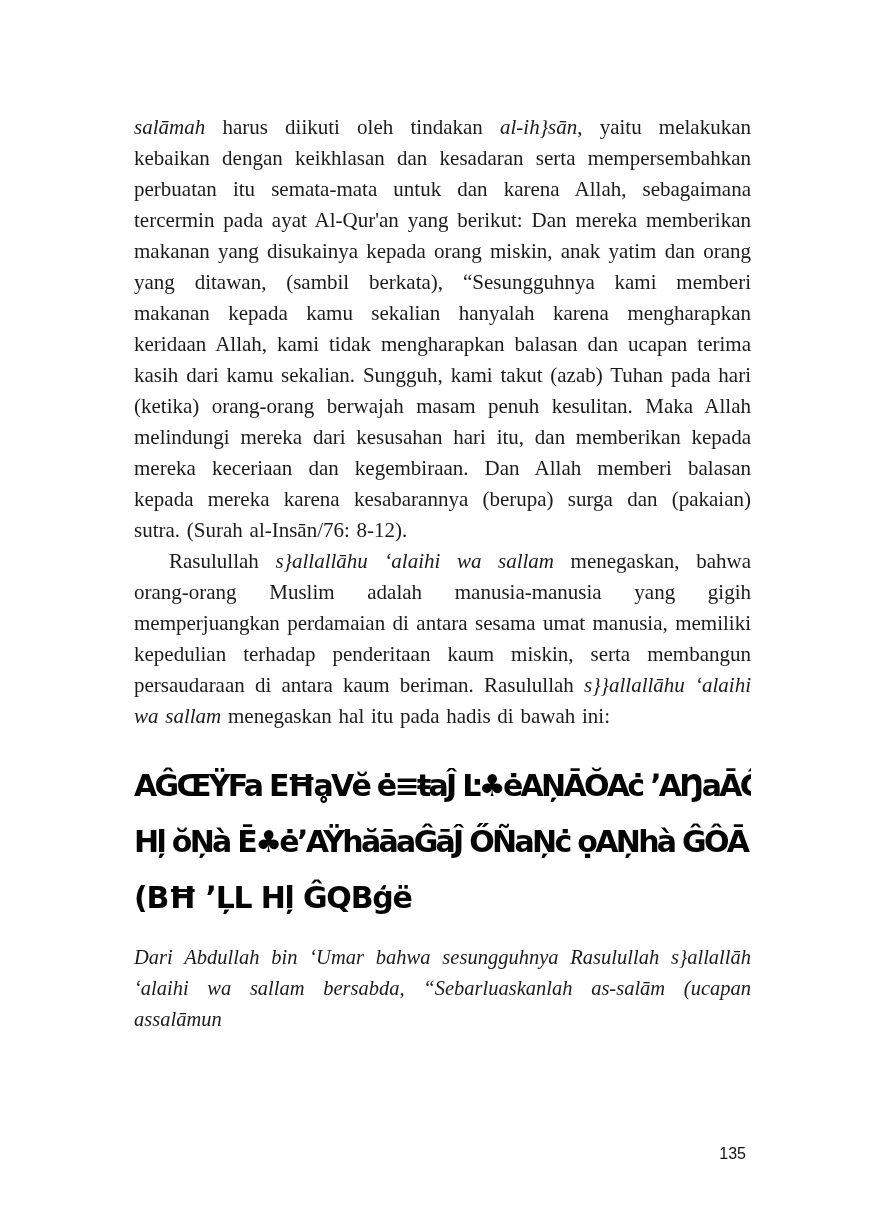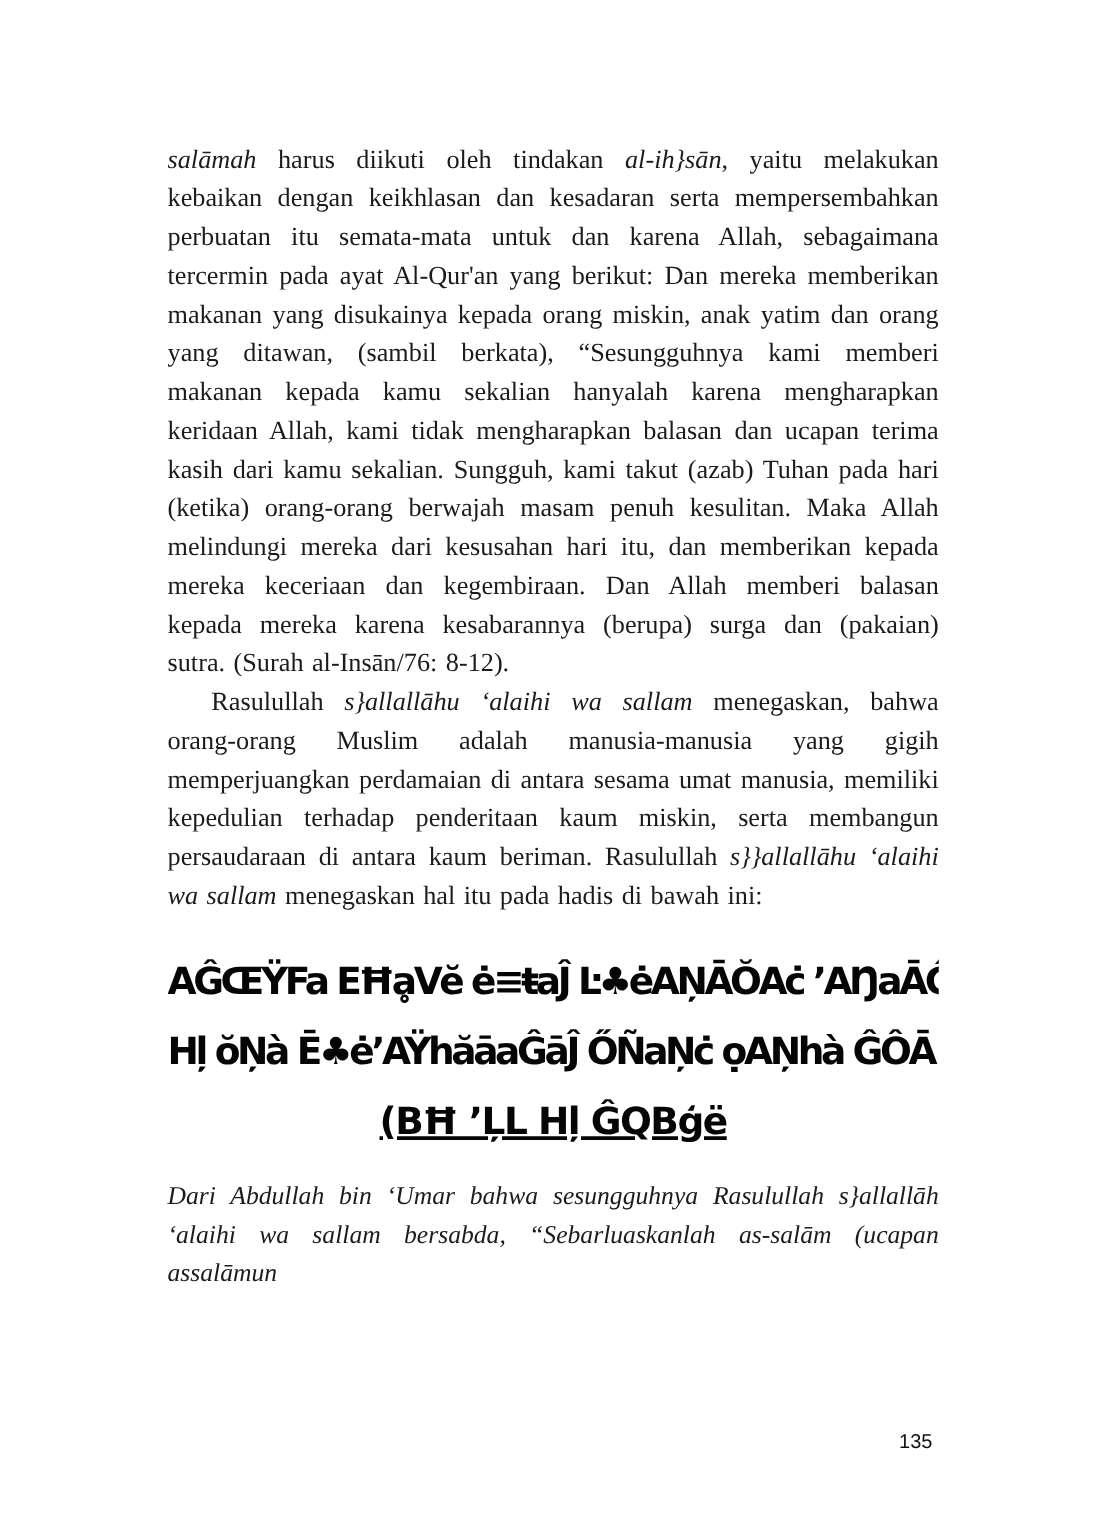--- a/index.html
+++ b/index.html
@@ -43,23 +43,22 @@
   }
   .arabic-line {
     font-size: 30px;
     line-height: 56px;
     letter-spacing: -0.09em;
     text-align: center;
     white-space: nowrap;
     overflow: hidden;
   }
   .arabic-line.last {
-    text-align: center;
+    text-align: left;
     letter-spacing: -0.04em;
-    text-decoration: underline;
   }
   p.translation {
     margin: 0;
     margin-top: 16px;
     font-size: 20.5px;
     line-height: 31px;
     font-style: italic;
     text-align: justify;
     word-spacing: 4px;
   }

